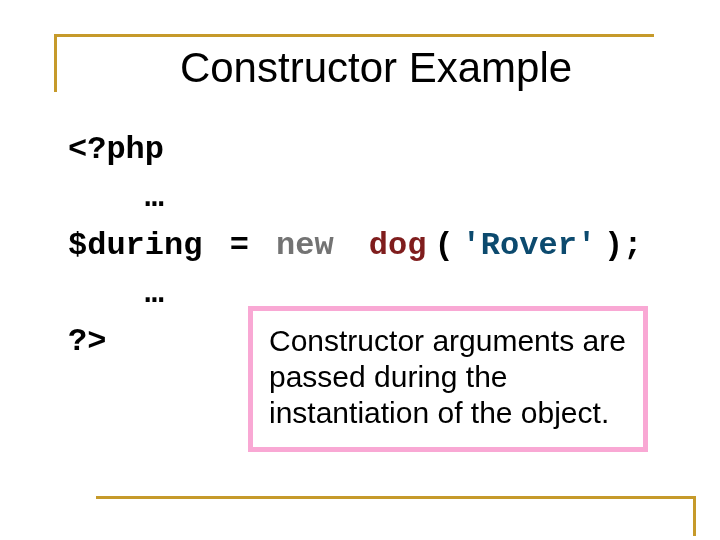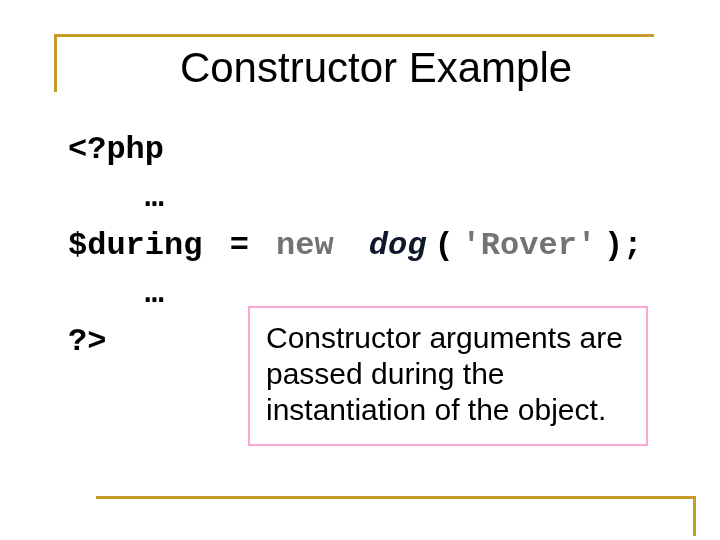--- a/index.html
+++ b/index.html
@@ -57,28 +57,28 @@
     left: 48px;
     top: 110px;
     font-family: "Courier New", Courier, monospace;
     font-size: 32px;
     font-weight: bold;
     color: #000;
     line-height: 1.5;
     white-space: pre;
   }
   .kw-new { color: #737373; }
-  .fn-dog { color: #0f172a; font-style: italic; }
-  .str { color: #737373; }
+  .fn-dog { color: #7f1d1d; }
+  .str { color: #0c4a6e; }
   .callout {
     position: absolute;
     left: 232px;
     top: 290px;
     width: 400px;
-    border: 2px solid #f9a8d4;
+    border: 5px solid #f9a8d4;
     background: #fff;
     padding: 8px 12px 12px 12px;
   }
   .callout p {
     font-size: 30px;
     line-height: 1.2;
     color: #000;
     font-weight: 400;
   }
 </style>

